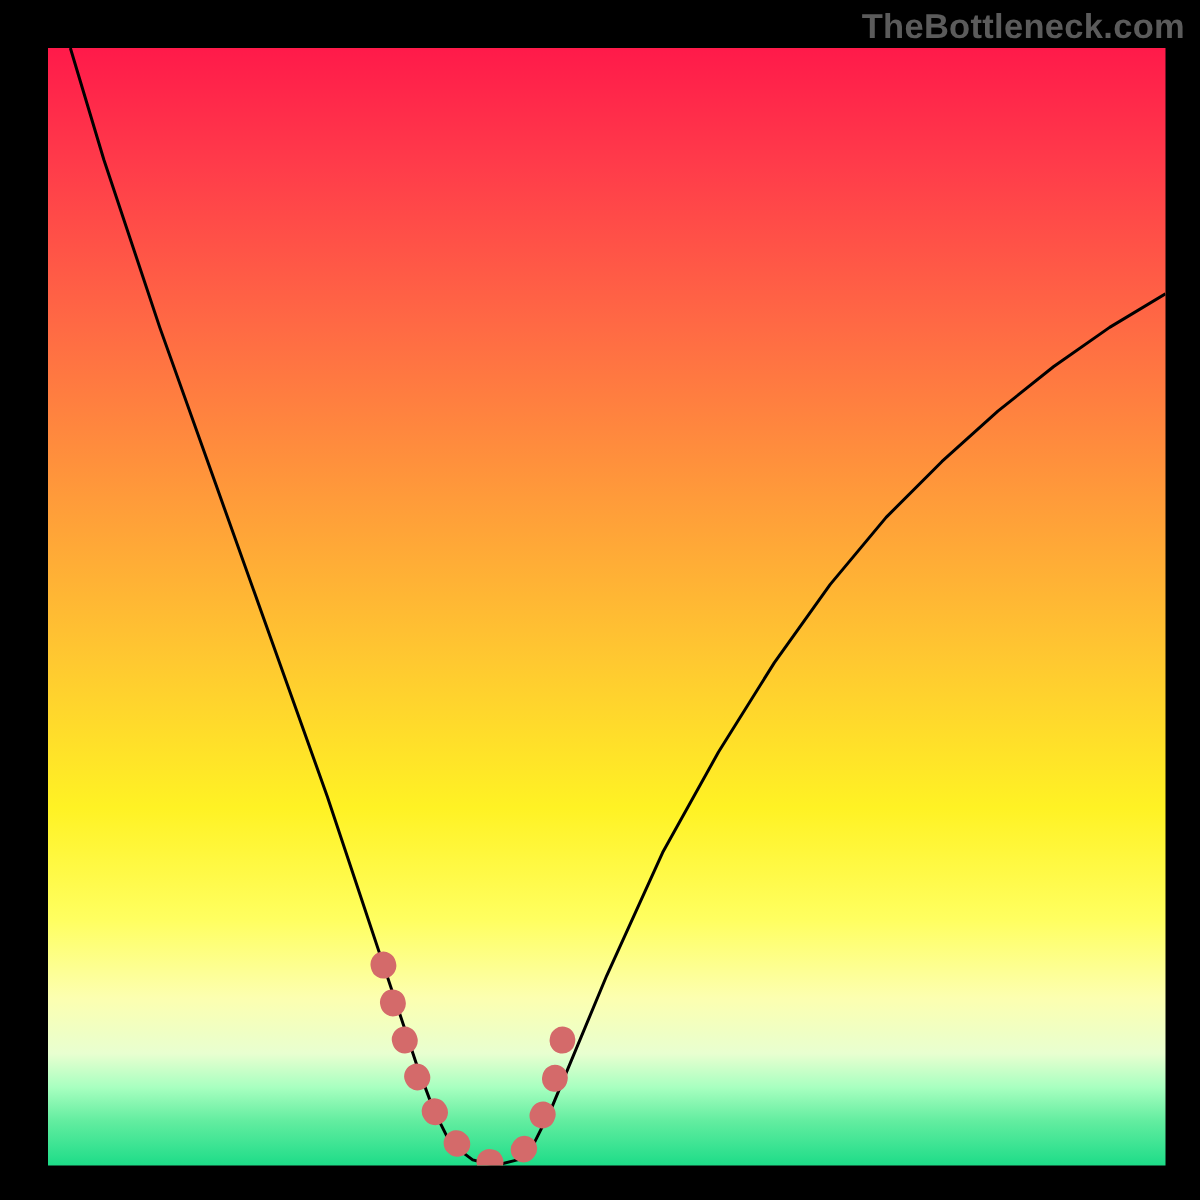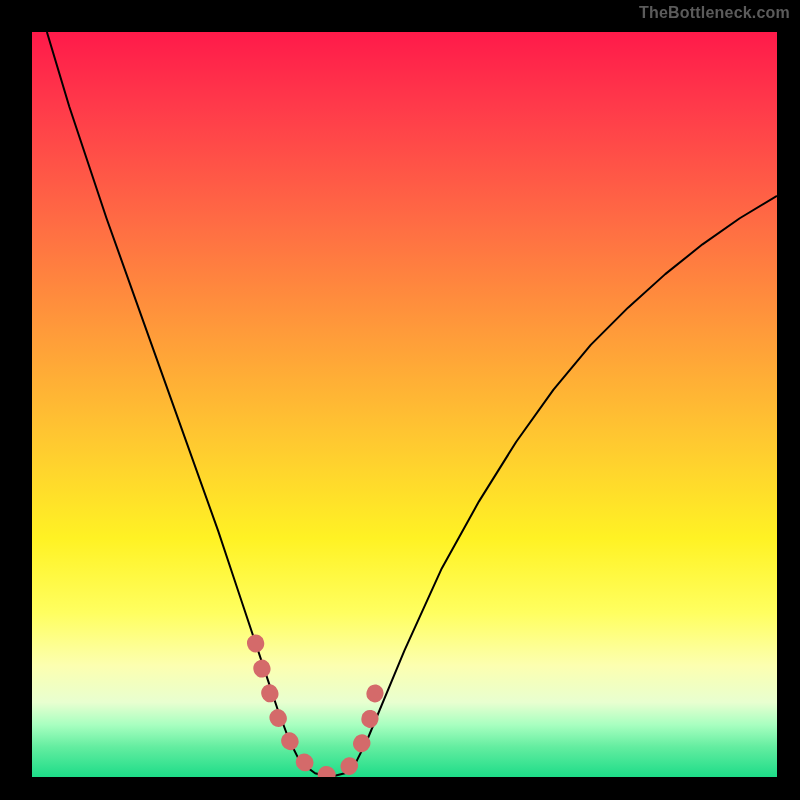--- a/index.html
+++ b/index.html
@@ -45,21 +45,21 @@
     top: 0;
     width: 745px;
     height: 745px;
     display: block;
   }
   .watermark {
     position: absolute;
     top: 4px;
     right: 10px;
     color: #5b5b5b;
-    font-size: 16px;
+    font-size: 23px;
     font-weight: 600;
     letter-spacing: 0.2px;
     user-select: none;
   }
 </style>
 </head>
 <body>
 
 <div class="frame">
   <div class="watermark">TheBottleneck.com</div>

